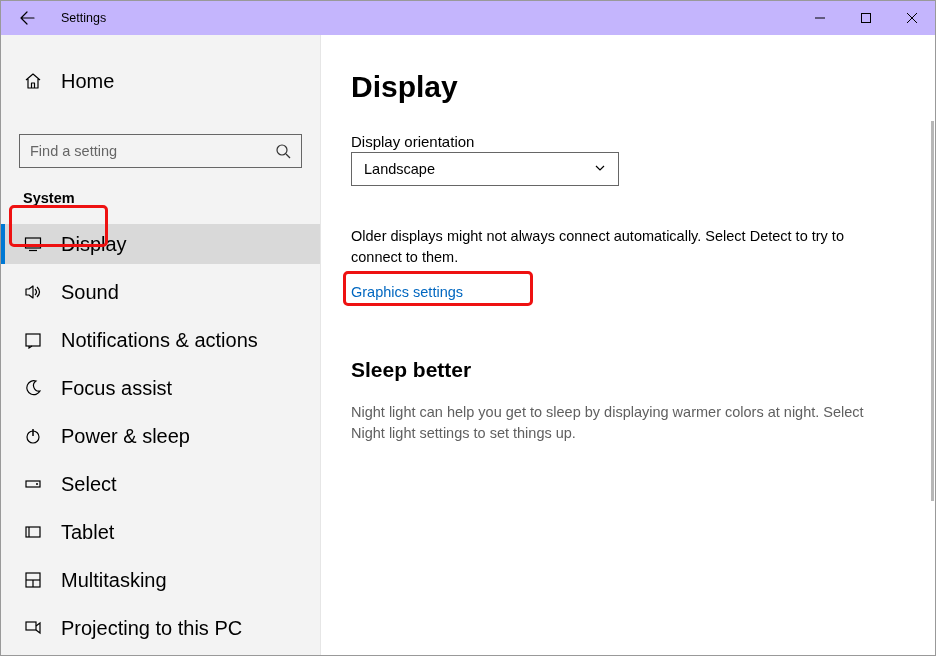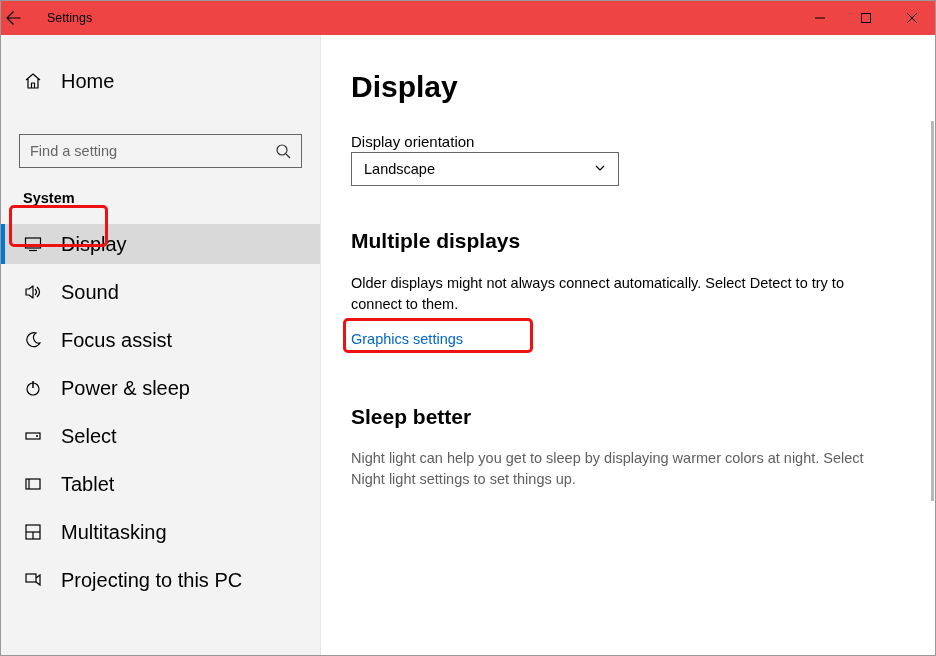--- a/index.html
+++ b/index.html
@@ -11,21 +11,22 @@
       width: 936px;
       height: 656px;
       overflow: hidden;
       border: 1px solid #999;
       position: relative;
     }
     .titlebar {
       height: 34px;
       display: flex;
       align-items: center;
-      background: #ef4444;
+      padding-left: 14px;
+      background: #c4b5fd;
     }
     .back-btn {
       width: 24px; height: 24px;
       display: flex; align-items: center; justify-content: center;
       margin-right: 22px;
       cursor: pointer;
     }
     .app-title { font-size: 12.5px; color:#000; }
     .win-controls {
       margin-left: auto;
@@ -221,20 +222,29 @@
       <span class="icon">
           <svg width="18" height="18" viewBox="0 0 18 18">
             <path d="M2 6 H5 L9 3 V15 L5 12 H2 Z M11 6 Q14 9 11 12 M13 4 Q18 9 13 14" stroke="#000" stroke-width="1.2" fill="none" stroke-linejoin="round"></path>
           </svg>
         </span>
       <span>Sound</span>
     </div>
     <div class="nav-item">
       <span class="icon">
           <svg width="18" height="18" viewBox="0 0 18 18">
+            <rect x="2" y="3" width="14" height="12" stroke="#000" stroke-width="1.2" fill="none"></rect>
+            <path d="M5 15 L5 17 L8 15" stroke="#000" stroke-width="1.2" fill="none"></path>
+          </svg>
+        </span>
+      <span>Notifications &amp; actions</span>
+    </div>
+    <div class="nav-item">
+      <span class="icon">
+          <svg width="18" height="18" viewBox="0 0 18 18">
             <path d="M12 2 A7 7 0 1 0 16 12 A5.5 5.5 0 0 1 12 2 Z" stroke="#000" stroke-width="1.2" fill="none"></path>
           </svg>
         </span>
       <span>Focus assist</span>
     </div>
     <div class="nav-item">
       <span class="icon">
           <svg width="18" height="18" viewBox="0 0 18 18">
             <circle cx="9" cy="10" r="6" stroke="#000" stroke-width="1.2" fill="none"></circle>
             <line x1="9" y1="2" x2="9" y2="9" stroke="#000" stroke-width="1.5"></line>
@@ -289,21 +299,20 @@
     <div class="label">Display orientation</div>
     <div class="dropdown">
       <span>Landscape</span>
       <span class="chev">
         <svg width="12" height="12" viewBox="0 0 12 12">
             <path d="M2 4 L6 8 L10 4" stroke="#000" stroke-width="1.2" fill="none"></path>
           </svg>
       </span>
     </div>
 
-    <h2>Multiple displays</h2>
     <div class="para">Older displays might not always connect automatically. Select Detect to try to connect to them.</div>
 
     <div style="position:relative; margin-bottom:14px;">
       <div class="hl-box" style="left:-8px; top:-9px; width:190px; height:35px;"></div>
     </div>
     <a class="link">Graphics settings</a>
 
     <div class="section-gap"></div>
     <h2>Sleep better</h2>
     <div class="para muted">Night light can help you get to sleep by displaying warmer colors at night. Select Night light settings to set things up.</div>

